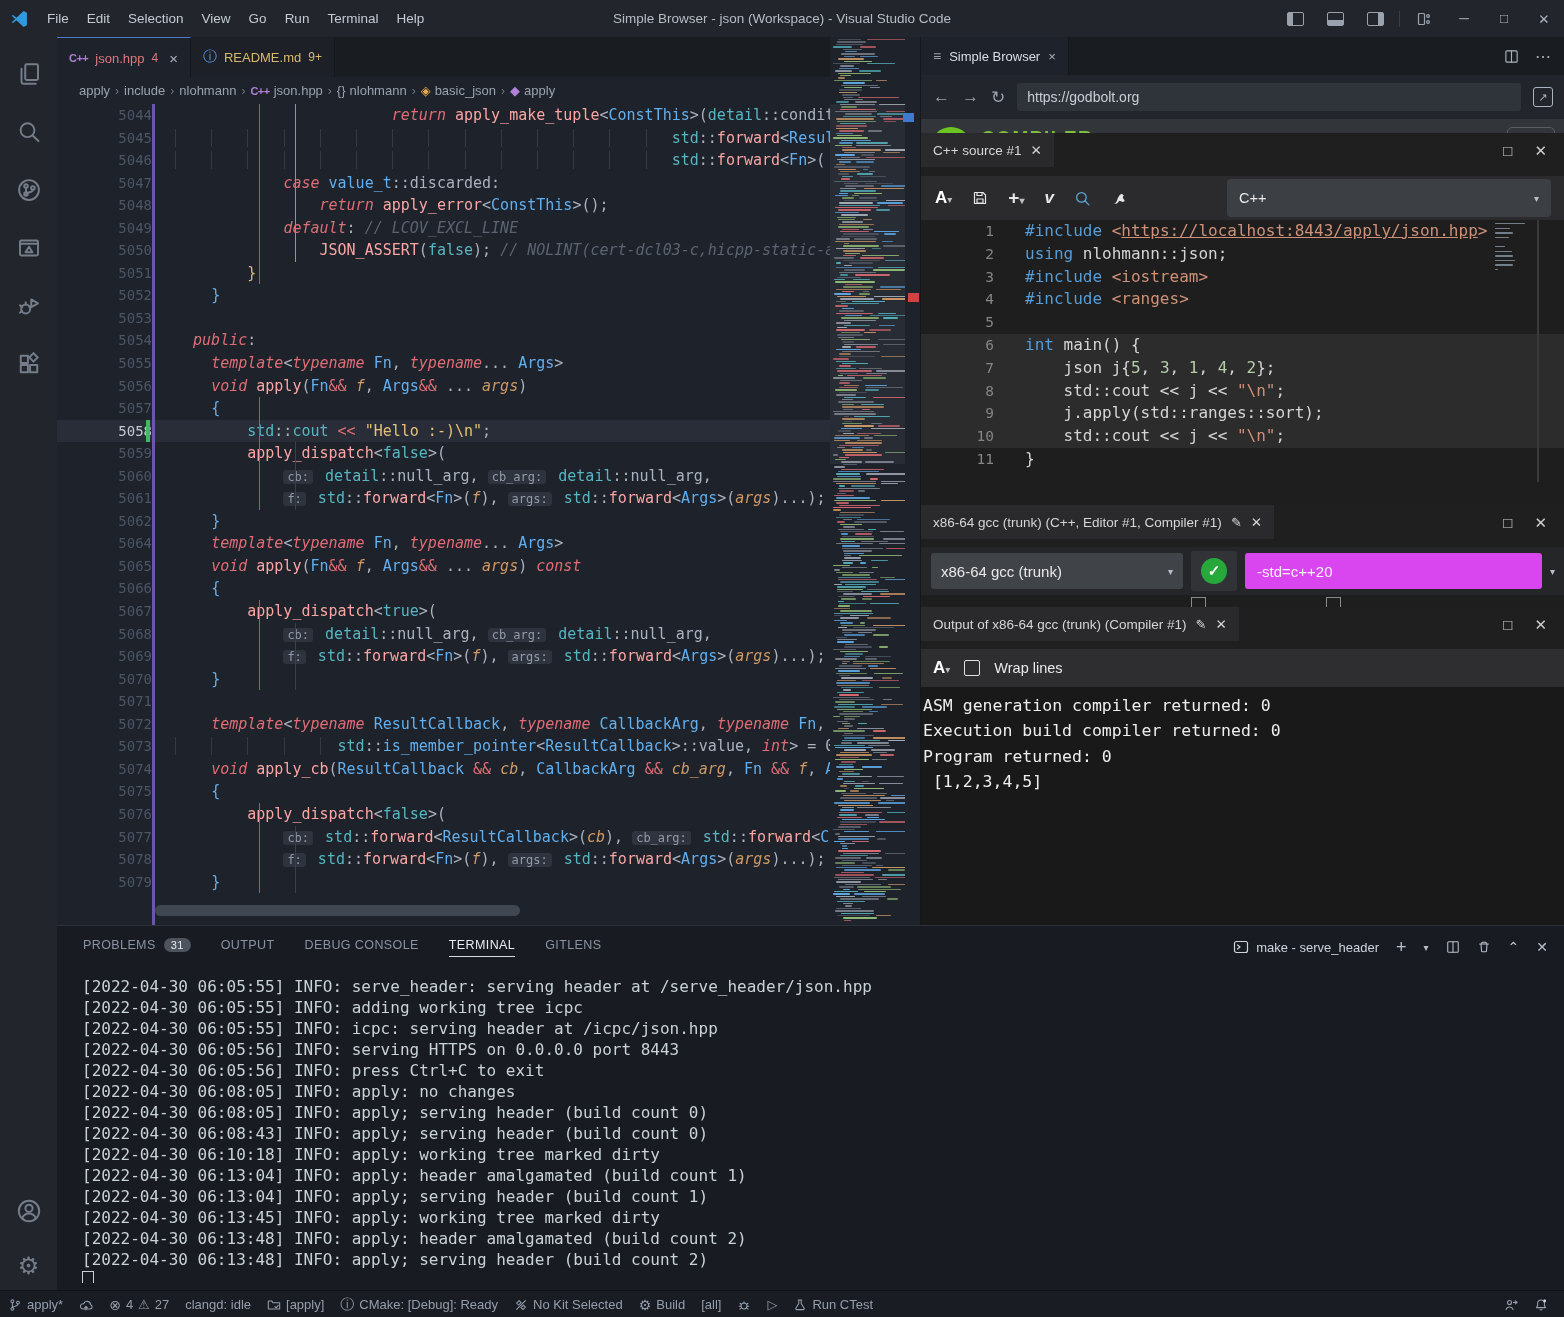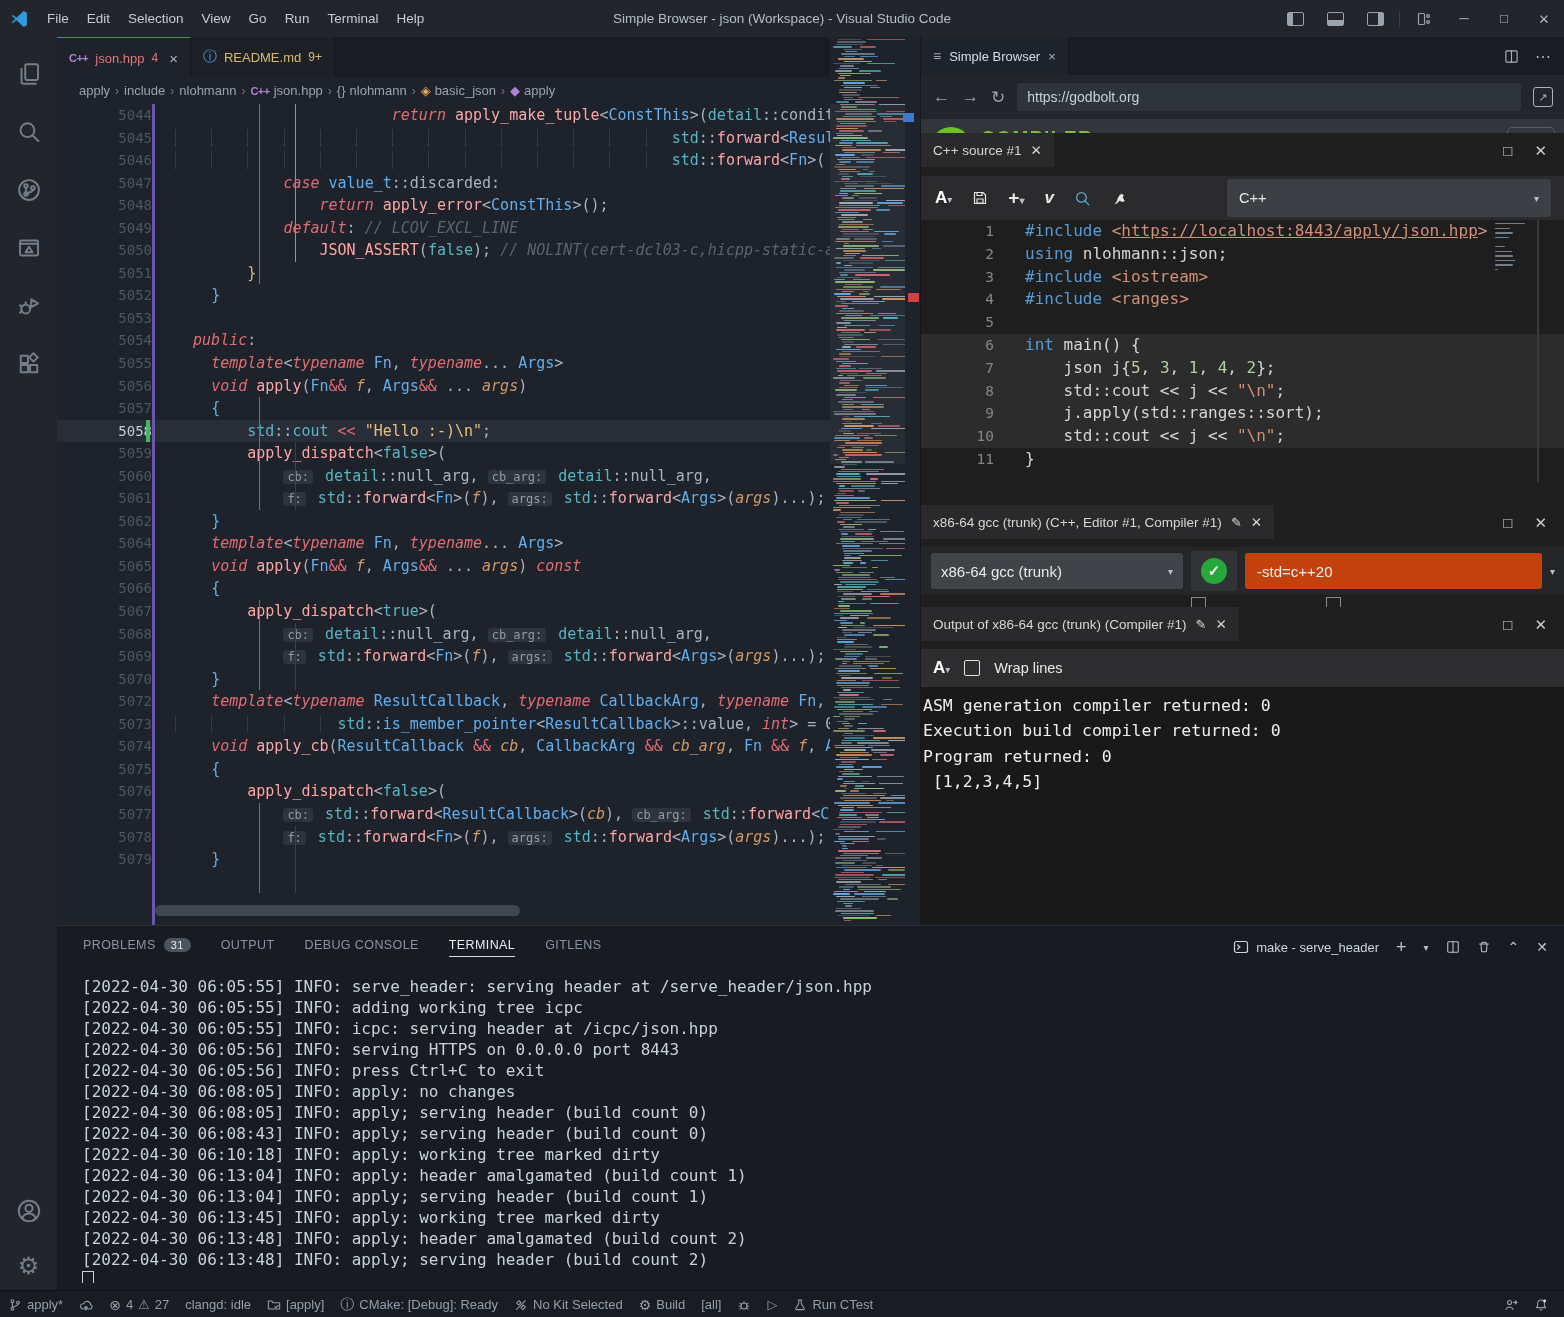--- a/index.html
+++ b/index.html
@@ -105,21 +105,21 @@
   .s-mk{color:#569cd6}.s-ms{color:#ce9178}.s-ml{color:#ce9178;text-decoration:underline}
   .s-mn{color:#b5cea8}.s-mw{color:#d4d4d4}
   #ce-minimap{position:absolute;left:574px;top:186px;width:38px;height:130px}
   #ce-mscroll{position:absolute;left:616px;top:183px;width:2px;height:262px;background:#3a3a3a}
   #cmp-row{position:absolute;left:0;top:552px;right:0;height:48px;background:#242628;display:flex;align-items:center;gap:8px;padding:0 10px}
   #cmp-select{width:232px;height:36px;background:#404348;border-radius:3px;color:#e8e8e8;font-size:15px;display:flex;align-items:center;padding:0 10px}
   #cmp-select .caret{margin-left:auto}
   #cmp-check{width:46px;height:40px;background:#313337;border-radius:3px;display:flex;align-items:center;justify-content:center}
   #cmp-check i{width:26px;height:26px;border-radius:50%;background:#27a83b;color:#fff;font-size:15px;font-style:normal;
     display:flex;align-items:center;justify-content:center;font-weight:bold}
-  #cmp-opts{flex:1;height:36px;background:#c2410c;border-radius:3px;color:#f2f2f2;font-size:15px;display:flex;align-items:center;padding:0 12px}
+  #cmp-opts{flex:1;height:36px;background:#d946ef;border-radius:3px;color:#f2f2f2;font-size:15px;display:flex;align-items:center;padding:0 12px}
   #cmp-extra{position:absolute;left:270px;top:604px;color:#8a8a8a;font-size:13px;display:flex;gap:120px}
   .mini-cb{width:13px;height:13px;border:1.4px solid #8a8a8a;display:inline-block}
   #out-toolbar{position:absolute;left:0;top:676px;right:0;height:38px;background:#2e2e30;display:flex;align-items:center;gap:14px;padding:0 12px;color:#e8e8e8}
   .wrap-cb{width:14px;height:14px;border:1.6px solid #e0e0e0;border-radius:2px}
   #out-text{position:absolute;left:0;top:718px;right:0;bottom:0;background:#191919;padding-top:6px}
   .ol{height:25.3px;line-height:25.3px;font-family:"DejaVu Sans Mono",monospace;font-size:16.5px;color:#eeeeee;white-space:pre;padding-left:2px}
 
   
   #panel{position:absolute;left:57px;top:925px;width:1507px;height:365px;background:#181c22;border-top:1px solid #2b313a}
   #ptabs{position:absolute;left:26px;top:6px;display:flex;gap:30px;align-items:center;height:30px}
@@ -310,20 +310,21 @@
       <div class="cl"><span class="ln">5060</span><span class="ct"><span class="s-w">            </span><span class="s-h">cb:</span><span class="s-w"> </span><span class="s-n">detail</span><span class="s-w">::null_arg, </span><span class="s-h">cb_arg:</span><span class="s-w"> </span><span class="s-n">detail</span><span class="s-w">::null_arg,</span></span></div>
       <div class="cl"><span class="ln">5061</span><span class="ct"><span class="s-w">            </span><span class="s-h">f:</span><span class="s-w"> </span><span class="s-n">std</span><span class="s-w">::</span><span class="s-f">forward</span><span class="s-w">&lt;</span><span class="s-t">Fn</span><span class="s-w">&gt;(</span><span class="s-p">f</span><span class="s-w">), </span><span class="s-h">args:</span><span class="s-w"> </span><span class="s-n">std</span><span class="s-w">::</span><span class="s-f">forward</span><span class="s-w">&lt;</span><span class="s-t">Args</span><span class="s-w">&gt;(</span><span class="s-p">args</span><span class="s-w">)...);</span></span></div>
       <div class="cl"><span class="ln">5062</span><span class="ct"><span class="s-w">    </span><span class="s-u">}</span></span></div>
       <div class="cl"><span class="ln">5064</span><span class="ct"><span class="s-w">    </span><span class="s-k">template</span><span class="s-w">&lt;</span><span class="s-k">typename</span><span class="s-w"> </span><span class="s-t">Fn</span><span class="s-w">, </span><span class="s-k">typename</span><span class="s-w">... </span><span class="s-t">Args</span><span class="s-w">&gt;</span></span></div>
       <div class="cl"><span class="ln">5065</span><span class="ct"><span class="s-w">    </span><span class="s-k">void</span><span class="s-w"> </span><span class="s-f">apply</span><span class="s-w">(</span><span class="s-t">Fn</span><span class="s-o">&amp;&amp;</span><span class="s-w"> </span><span class="s-p">f</span><span class="s-w">, </span><span class="s-t">Args</span><span class="s-o">&amp;&amp;</span><span class="s-w"> ... </span><span class="s-p">args</span><span class="s-w">) </span><span class="s-k">const</span></span></div>
       <div class="cl"><span class="ln">5066</span><span class="ct"><span class="s-w">    </span><span class="s-u">{</span></span></div>
       <div class="cl"><span class="ln">5067</span><span class="ct"><span class="s-w">        </span><span class="s-f">apply_dispatch</span><span class="s-w">&lt;</span><span class="s-b">true</span><span class="s-w">&gt;(</span></span></div>
       <div class="cl"><span class="ln">5068</span><span class="ct"><span class="s-w">            </span><span class="s-h">cb:</span><span class="s-w"> </span><span class="s-n">detail</span><span class="s-w">::null_arg, </span><span class="s-h">cb_arg:</span><span class="s-w"> </span><span class="s-n">detail</span><span class="s-w">::null_arg,</span></span></div>
       <div class="cl"><span class="ln">5069</span><span class="ct"><span class="s-w">            </span><span class="s-h">f:</span><span class="s-w"> </span><span class="s-n">std</span><span class="s-w">::</span><span class="s-f">forward</span><span class="s-w">&lt;</span><span class="s-t">Fn</span><span class="s-w">&gt;(</span><span class="s-p">f</span><span class="s-w">), </span><span class="s-h">args:</span><span class="s-w"> </span><span class="s-n">std</span><span class="s-w">::</span><span class="s-f">forward</span><span class="s-w">&lt;</span><span class="s-t">Args</span><span class="s-w">&gt;(</span><span class="s-p">args</span><span class="s-w">)...);</span></span></div>
       <div class="cl"><span class="ln">5070</span><span class="ct"><span class="s-w">    </span><span class="s-u">}</span></span></div>
+      <div class="cl"><span class="ln">5071</span><span class="ct"></span></div>
       <div class="cl"><span class="ln">5072</span><span class="ct"><span class="s-w">    </span><span class="s-k">template</span><span class="s-w">&lt;</span><span class="s-k">typename</span><span class="s-w"> </span><span class="s-t">ResultCallback</span><span class="s-w">, </span><span class="s-k">typename</span><span class="s-w"> </span><span class="s-t">CallbackArg</span><span class="s-w">, </span><span class="s-k">typename</span><span class="s-w"> </span><span class="s-t">Fn</span><span class="s-w">, </span><span class="s-k">typename</span><span class="s-w">... </span></span></div>
       <div class="cl"><span class="ln">5073</span><span class="ct"><span class="s-gd">                  </span><span class="s-n">std</span><span class="s-w">::</span><span class="s-t">is_member_pointer</span><span class="s-w">&lt;</span><span class="s-t">ResultCallback</span><span class="s-w">&gt;::value, </span><span class="s-k">int</span><span class="s-w">&gt; = 0&gt;</span></span></div>
       <div class="cl"><span class="ln">5074</span><span class="ct"><span class="s-w">    </span><span class="s-k">void</span><span class="s-w"> </span><span class="s-f">apply_cb</span><span class="s-w">(</span><span class="s-t">ResultCallback</span><span class="s-w"> </span><span class="s-o">&amp;&amp;</span><span class="s-w"> </span><span class="s-p">cb</span><span class="s-w">, </span><span class="s-t">CallbackArg</span><span class="s-w"> </span><span class="s-o">&amp;&amp;</span><span class="s-w"> </span><span class="s-p">cb_arg</span><span class="s-w">, </span><span class="s-t">Fn</span><span class="s-w"> </span><span class="s-o">&amp;&amp;</span><span class="s-w"> </span><span class="s-p">f</span><span class="s-w">, </span><span class="s-t">Args</span><span class="s-w"> </span><span class="s-o">&amp;&amp;</span><span class="s-w"> ... </span></span></div>
       <div class="cl"><span class="ln">5075</span><span class="ct"><span class="s-w">    </span><span class="s-u">{</span></span></div>
       <div class="cl"><span class="ln">5076</span><span class="ct"><span class="s-w">        </span><span class="s-f">apply_dispatch</span><span class="s-w">&lt;</span><span class="s-b">false</span><span class="s-w">&gt;(</span></span></div>
       <div class="cl"><span class="ln">5077</span><span class="ct"><span class="s-w">            </span><span class="s-h">cb:</span><span class="s-w"> </span><span class="s-n">std</span><span class="s-w">::</span><span class="s-f">forward</span><span class="s-w">&lt;</span><span class="s-t">ResultCallback</span><span class="s-w">&gt;(</span><span class="s-p">cb</span><span class="s-w">), </span><span class="s-h">cb_arg:</span><span class="s-w"> </span><span class="s-n">std</span><span class="s-w">::</span><span class="s-f">forward</span><span class="s-w">&lt;</span><span class="s-t">CallbackArg</span><span class="s-w">&gt;(</span></span></div>
       <div class="cl"><span class="ln">5078</span><span class="ct"><span class="s-w">            </span><span class="s-h">f:</span><span class="s-w"> </span><span class="s-n">std</span><span class="s-w">::</span><span class="s-f">forward</span><span class="s-w">&lt;</span><span class="s-t">Fn</span><span class="s-w">&gt;(</span><span class="s-p">f</span><span class="s-w">), </span><span class="s-h">args:</span><span class="s-w"> </span><span class="s-n">std</span><span class="s-w">::</span><span class="s-f">forward</span><span class="s-w">&lt;</span><span class="s-t">Args</span><span class="s-w">&gt;(</span><span class="s-p">args</span><span class="s-w">)...);</span></span></div>
       <div class="cl"><span class="ln">5079</span><span class="ct"><span class="s-w">    </span><span class="s-u">}</span></span></div>
     </div>
   <div id="gutter-change"></div>

